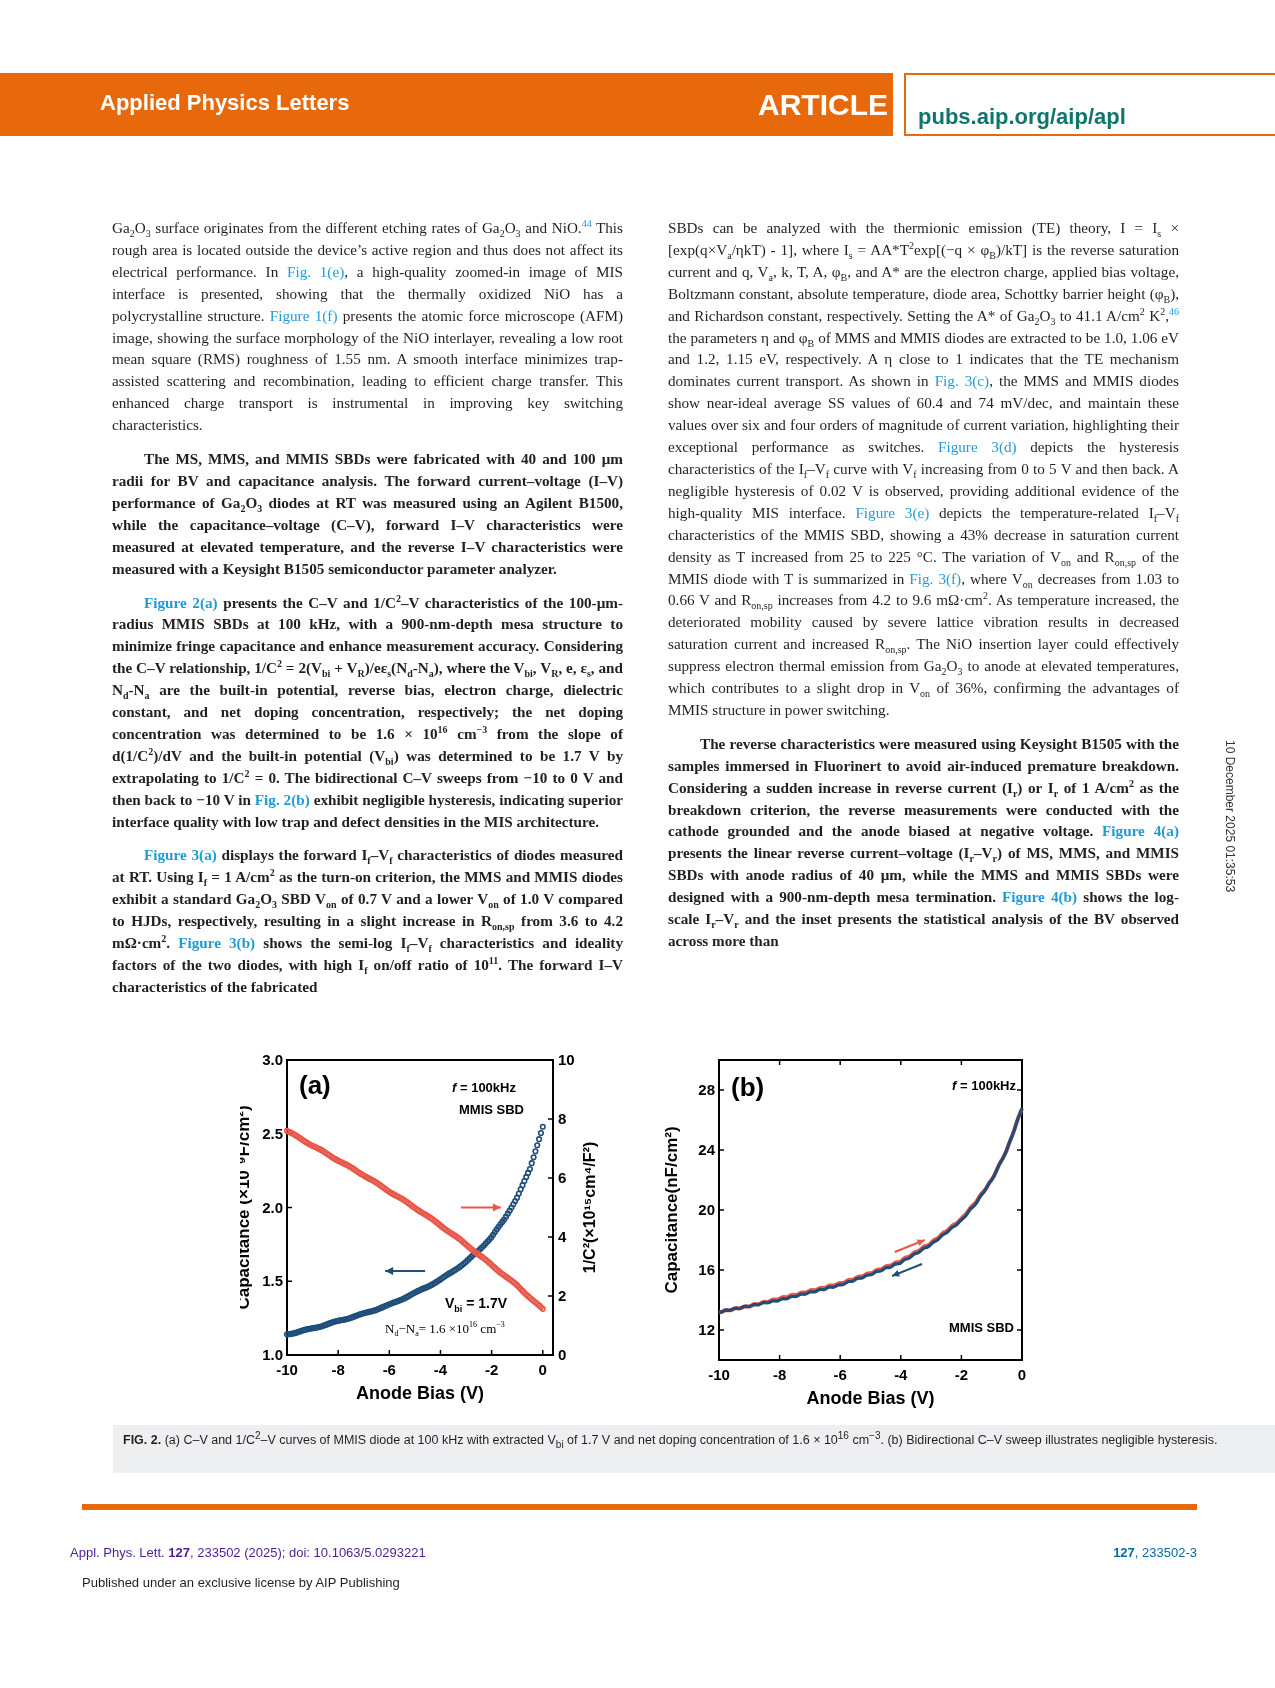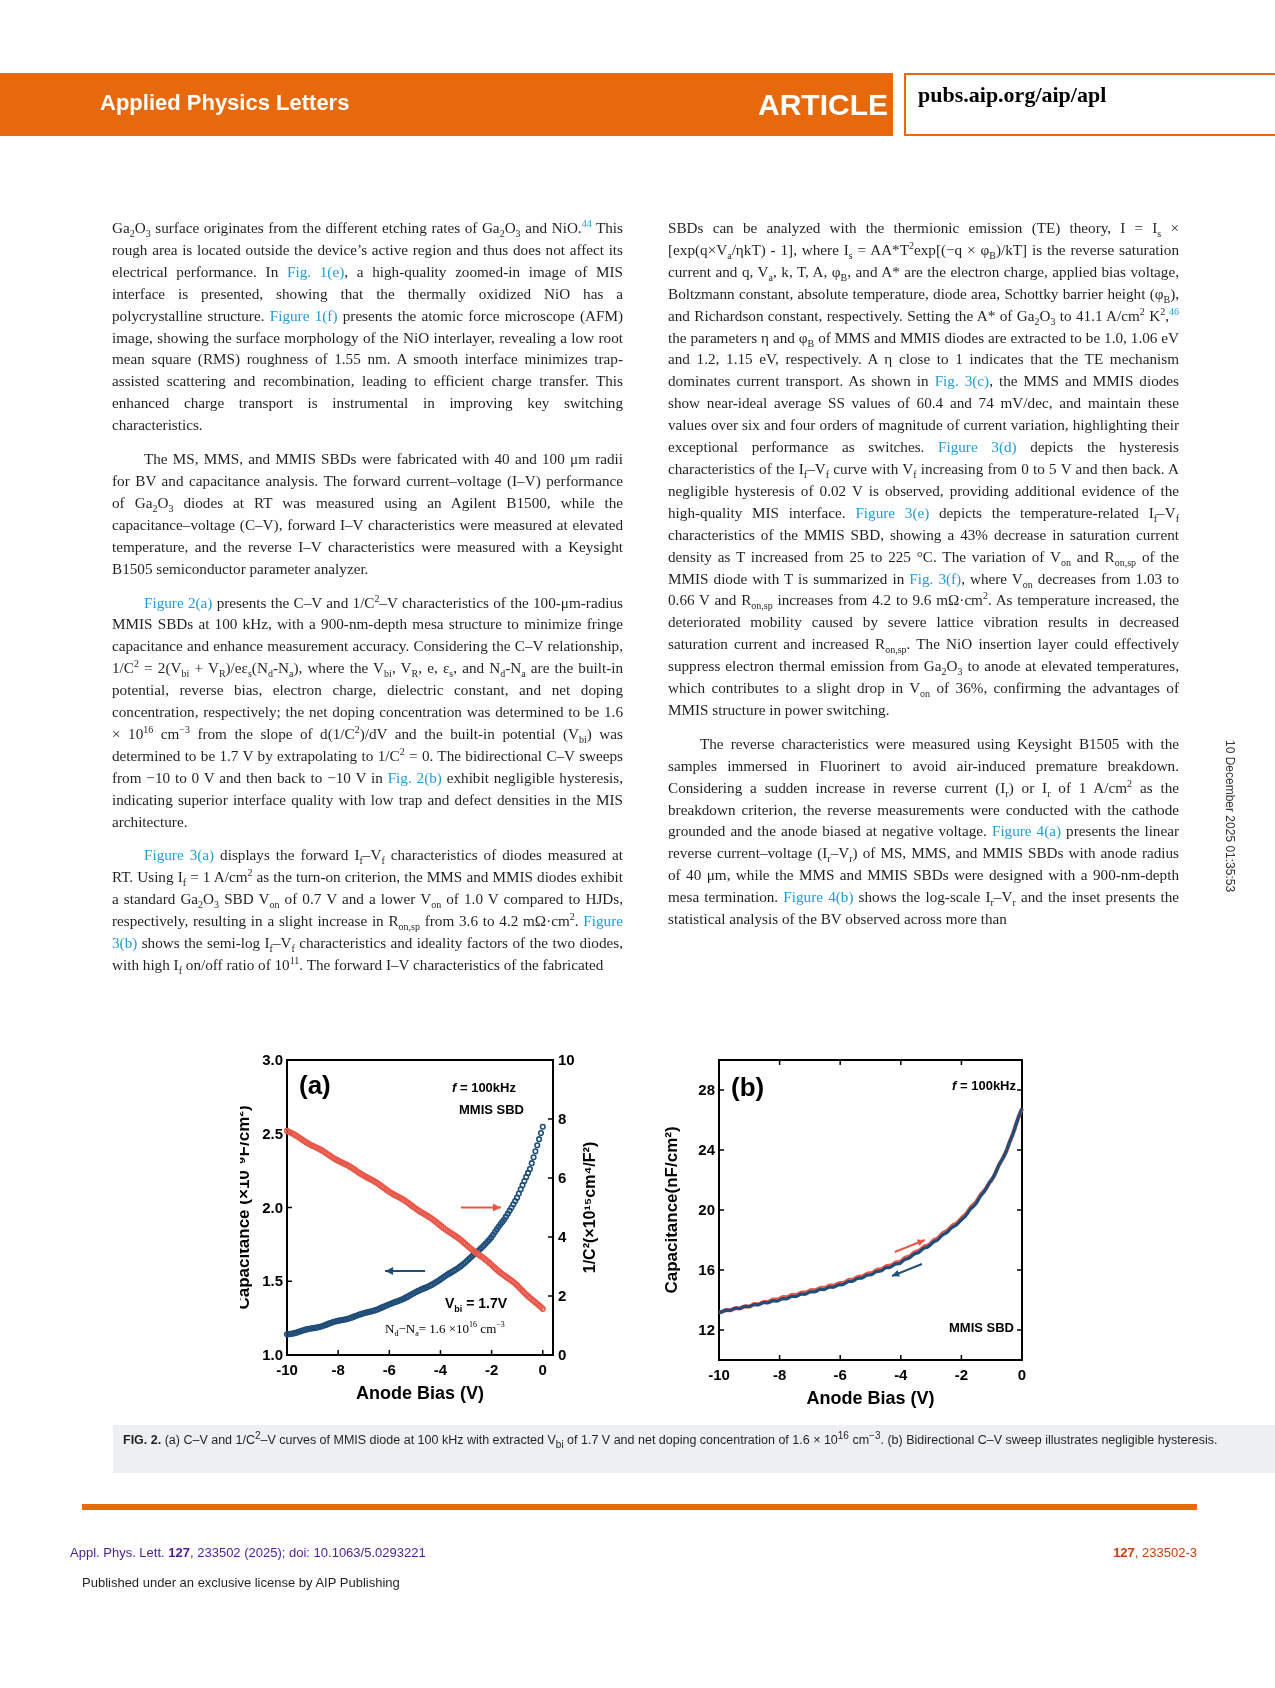--- a/index.html
+++ b/index.html
@@ -1,35 +1,35 @@
 <!DOCTYPE html>
 <html><head>
 <meta charset="utf-8">
 <style>
   html, body { margin:0; padding:0; background:#fff; }
   body { width:1275px; height:1688px; position:relative; overflow:hidden; font-family:"Liberation Serif", serif; color:#231f20; }
   .hdr-bar { position:absolute; left:0; top:73px; width:893px; height:63px; background:#e8690b; }
   .hdr-title { position:absolute; left:100px; top:90px; font-family:"Liberation Sans", sans-serif; font-weight:bold; font-size:22px; color:#fff;text-align:right; }
   .hdr-article { position:absolute; left:758px; top:88px; font-family:"Liberation Sans", sans-serif; font-weight:bold; font-size:30px; color:#fff; }
   .hdr-url-box { position:absolute; left:904px; top:73px; width:371px; height:59px; border:2px solid #e8690b; border-right:none; background:#fff; }
-  .hdr-url { position:absolute; left:918px; top:82px; font-family:Liberation Serif, serif; font-weight:bold; font-size:22px; color:#000000; }
+  .hdr-url { position:absolute; left:918px; top:104px; font-family:Liberation Sans, sans-serif; font-weight:bold; font-size:22px; color:#0f766e; }
   .col { position:absolute; top:205px; width:535px; font-size:15.2px; line-height:21.9px; text-align:justify; hyphens:auto; }
   .col p { margin:12px; }
-  .col p.ind { text-indent:32px; }
+  .col p.ind { text-indent:32px;font-weight:bold; }
   .col-left { left:100px; }
   .col-right { left:656px; }
   .lnk { color:#1e9bd7; }
   sub, sup { font-size:10px; line-height:0; }
   .side-stamp { position:absolute; left:1237px; top:740px; transform:rotate(90deg); transform-origin:left top; font-family:"Liberation Sans", sans-serif; font-size:12px; color:#333; white-space:nowrap; }
   .fig { position:absolute; left:240px; top:1040px; width:800px; height:380px; }
   .caption { position:absolute; left:113px; top:1425px; width:1271px; height:48px; background:#eeeff0; padding:6px 10px; box-sizing:border-box; font-family:"Liberation Sans", sans-serif; font-size:12.5px; line-height:19px; color:#231f20; }
   .caption b { font-weight:bold; }
   .foot-bar { position:absolute; left:82px; top:1504px; width:1115px; height:6px; background:#e8690b; }
   .foot-cite { position:absolute; left:70px; top:1545px; font-family:"Liberation Sans", sans-serif; font-size:13px; color:#4c1d95; }
-  .foot-page { position:absolute; right:78px; top:1545px; font-family:"Liberation Sans", sans-serif; font-size:13px; color:#c2410c; }
+  .foot-page { position:absolute; right:78px; top:1545px; font-family:"Liberation Sans", sans-serif; font-size:13px; color:#0369a1; }
   .foot-lic { position:absolute; left:82px; top:1575px; font-family:"Liberation Sans", sans-serif; font-size:13px; color:#231f20; }
   svg text { font-family:"Liberation Sans", sans-serif; }
 </style>
 </head>
 <body>
 
 <div class="hdr-bar"></div>
 <div class="hdr-title">Applied Physics Letters</div>
 <div class="hdr-article">ARTICLE</div>
 <div class="hdr-url-box"></div>

